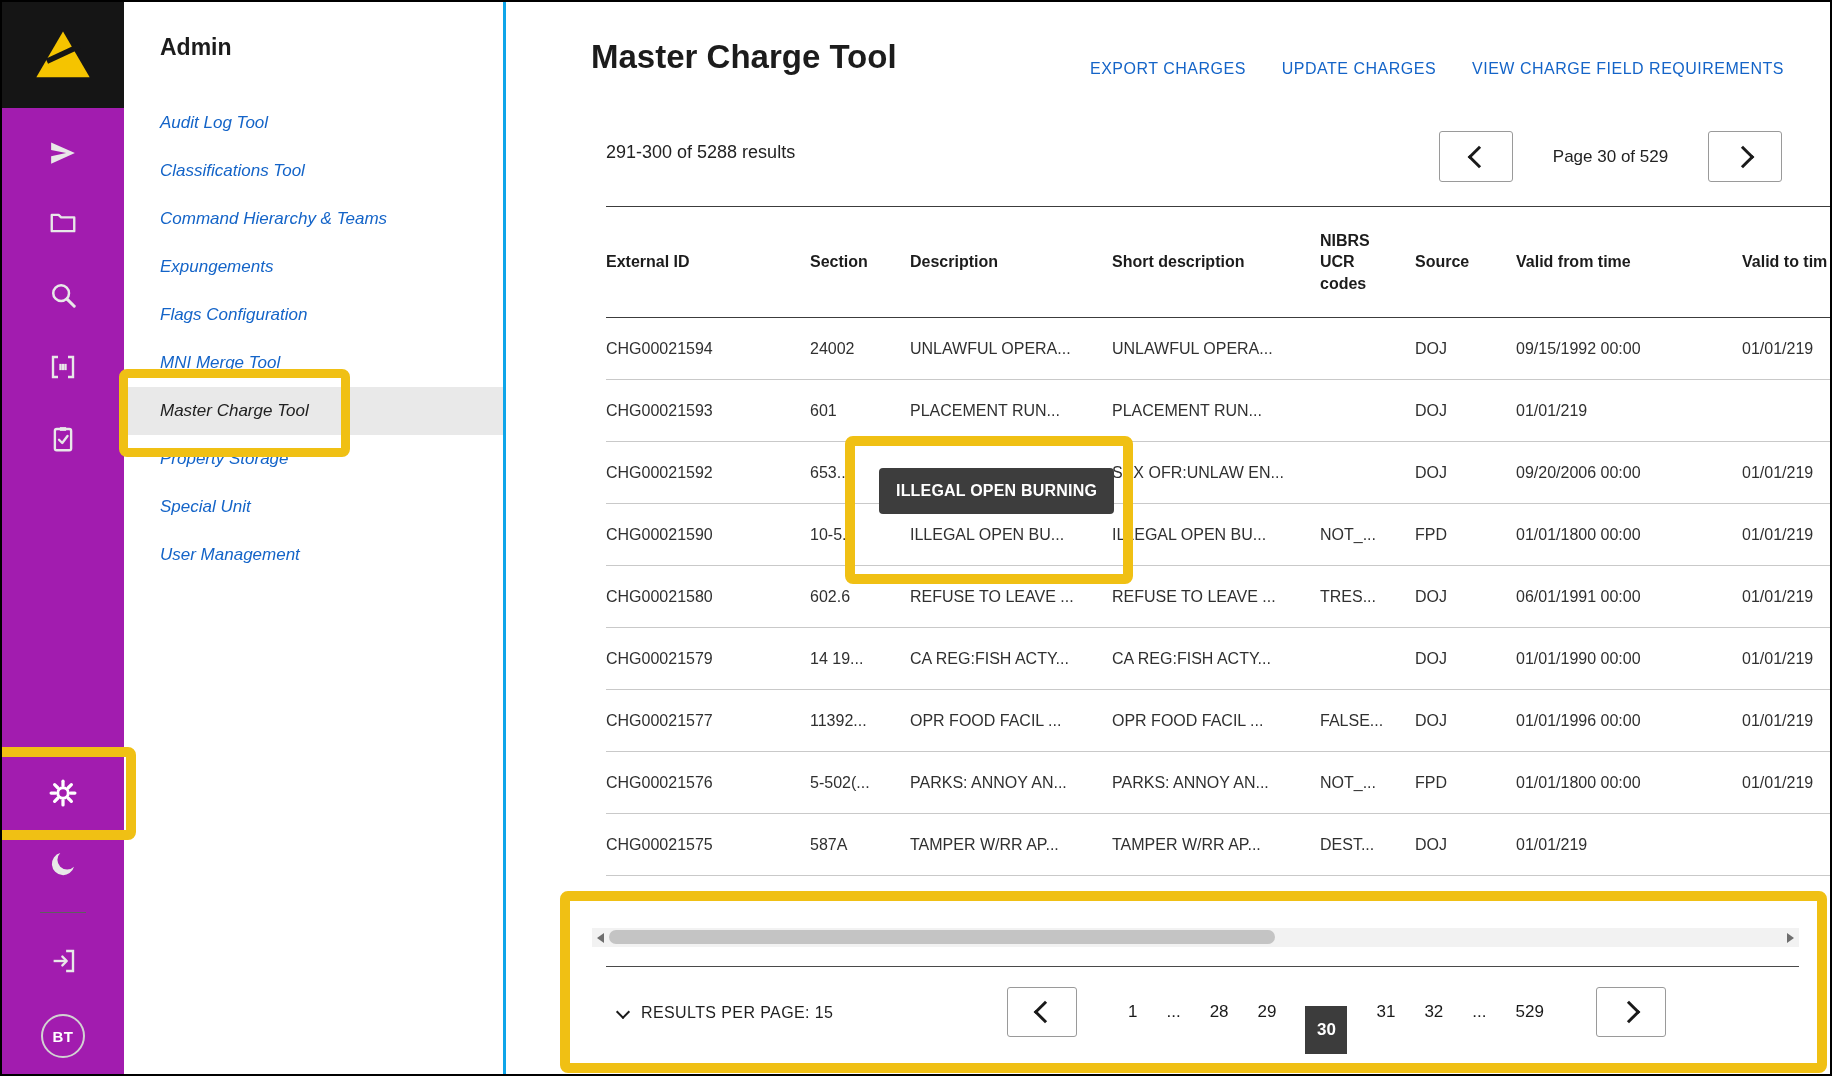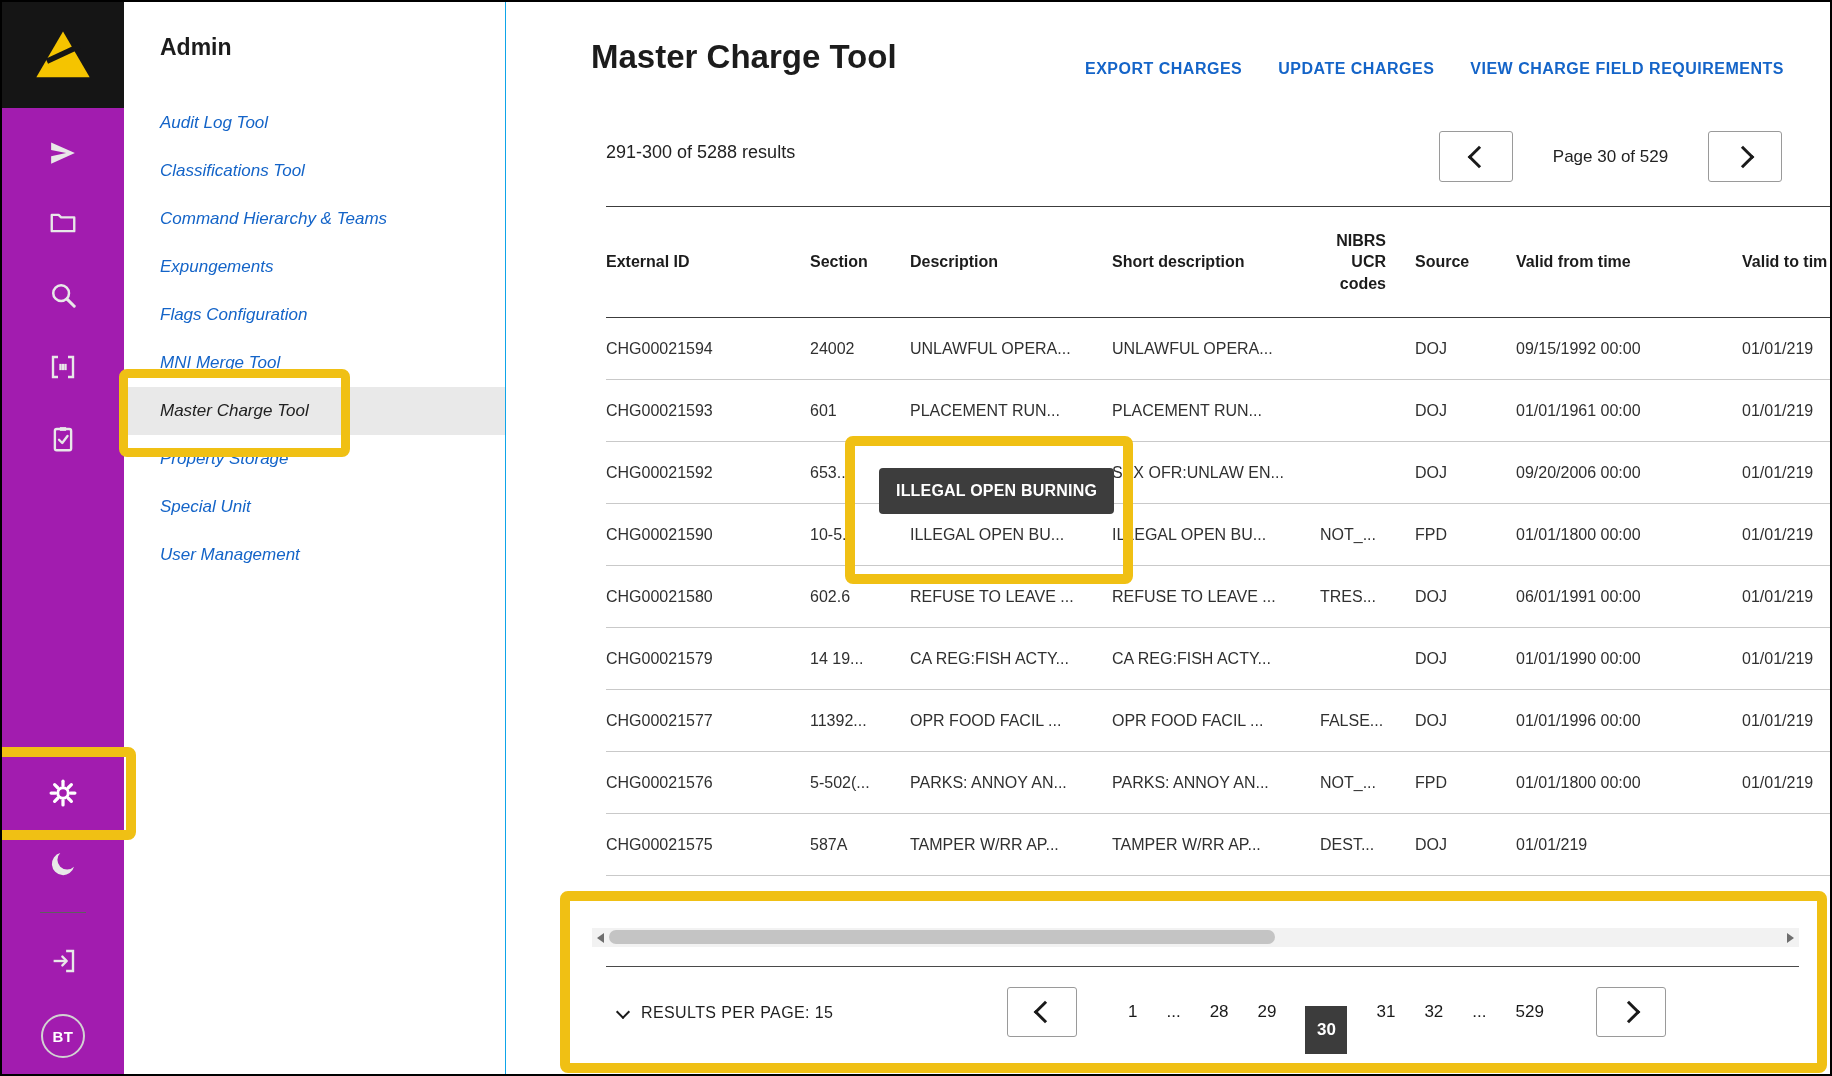--- a/index.html
+++ b/index.html
@@ -14,52 +14,52 @@
             display:flex;align-items:center;justify-content:center;cursor:pointer;}
   .rail-btn svg{width:30px;height:30px;}
   #btnSend{top:128px}#btnFolder{top:198px}#btnSearch{top:270px}#btnScan{top:342px}#btnTasks{top:414px}
   #btnGear{top:768px}#btnMoon{top:839px}#btnLogout{top:936px}
   .rail-divider{position:absolute;top:910px;left:50%;transform:translateX(-50%);width:46px;border-top:1px solid #5f5f5f;}
   .avatar{position:absolute;top:1012px;left:50%;transform:translateX(-50%);width:44px;height:44px;
           border:2px solid #d2d2d2;border-radius:50%;color:#fff;display:flex;align-items:center;justify-content:center;
           font-size:15px;font-weight:bold;letter-spacing:.5px;cursor:pointer;box-sizing:border-box;}
 
   
-  #adminPanel{position:absolute;left:122px;top:0;width:382px;height:100%;background:#fff;border-right:1px solid #0ea5e9;box-sizing:border-box;}
+  #adminPanel{position:absolute;left:122px;top:0;width:382px;height:100%;background:#fff;border-right:3px solid #0ea5e9;box-sizing:border-box;}
   .admin-title{position:absolute;left:36px;top:32px;margin:0;font-size:23px;font-weight:bold;color:#1c1c1c;}
   .admin-list{position:absolute;left:0;top:97px;width:100%;margin:0;padding:0;list-style:none;}
   .admin-list li{height:48px;display:flex;align-items:center;padding-left:36px;box-sizing:border-box;
                  font-size:17px;color:var(--link,#1464C8);cursor:pointer;white-space:nowrap;font-style:italic;}
   .admin-list li.selected{background:#e9e9e9;color:#212121;}
 
   
   #main{position:absolute;left:504px;top:0;right:0;height:100%;}
   .page-title{position:absolute;left:85px;top:36px;margin:0;font-size:33px;font-weight:bold;color:#1c1c1c;white-space:nowrap;}
   .header-actions{position:absolute;top:58px;right:46px;display:flex;gap:36px;}
-  .header-actions a{font-size:16px;font-weight:bold;color:var(--link,#1464C8);letter-spacing:.5px;
+  .header-actions a{font-size:16px;font-weight:normal;color:var(--link,#1464C8);letter-spacing:.5px;
                     text-decoration:none;white-space:nowrap;cursor:pointer;}
   .summary{position:absolute;left:100px;top:140px;font-size:18px;color:#222;}
 
   .sq-btn{position:absolute;border:1px solid #9a9a9a;border-radius:3px;background:#fff;display:flex;
           align-items:center;justify-content:center;cursor:pointer;box-sizing:border-box;}
   #pagerPrev{left:933px;top:129px;width:74px;height:51px;}
   #pagerNext{left:1202px;top:129px;width:74px;height:51px;}
   .pager-label{position:absolute;left:1007px;top:145px;width:195px;text-align:center;font-size:17px;color:#222;}
 
   .chev{display:inline-block;width:13px;height:13px;border-right:3px solid #1a1a1a;border-bottom:3px solid #1a1a1a;}
   .chev.l{transform:rotate(135deg);margin-left:5px;}
   .chev.r{transform:rotate(-45deg);margin-right:5px;}
   .chev.d{width:8px;height:8px;border-width:2px;transform:rotate(45deg);margin-top:-3px;}
 
   
   #table{position:absolute;left:100px;top:204px;width:1346px;}
   .trow{display:grid;grid-template-columns:204px 100px 202px 208px 95px 101px 226px 210px;}
   .thead{border-top:1px solid #3c3c3c;border-bottom:1px solid #3c3c3c;height:112px;box-sizing:border-box;}
   .th{display:flex;align-items:center;font-weight:bold;font-size:16px;color:#1c1c1c;cursor:pointer;}
-  .th span{white-space:nowrap;text-align:right;}
+  .th span{white-space:nowrap;}
   .th.th-nibrs span{white-space:normal;max-width:66px;line-height:1.35;}
   .tr{height:62px;border-bottom:1px solid #c9c9c9;box-sizing:border-box;cursor:pointer;}
   .td{display:flex;align-items:center;font-size:16px;color:#303030;white-space:nowrap;overflow:hidden;padding-right:8px;box-sizing:border-box;}
 
   
   #tooltip{position:absolute;left:877px;top:466px;z-index:40;background:var(--tipbg,#3d3d3d);color:#fff;
            font-size:16px;font-weight:bold;letter-spacing:.2px;padding:14px 17px;border-radius:4px;white-space:nowrap;}
 
   
   #hscroll{position:absolute;left:86px;top:926px;width:1207px;height:19px;background:#f2f2f2;cursor:pointer;}
@@ -273,23 +273,20 @@
         <div class="td">
             <span>PLACEMENT RUN...</span>
           </div>
         <div class="td">
             <span></span>
           </div>
         <div class="td">
             <span>DOJ</span>
           </div>
         <div class="td">
-            <span>01/01/1961 00:00</span>
-          </div>
-        <div class="td">
             <span>01/01/219</span>
           </div>
       </div>
       <div class="trow tr">
         <div class="td">
             <span>CHG00021592</span>
           </div>
         <div class="td">
             <span>653...</span>
           </div>

